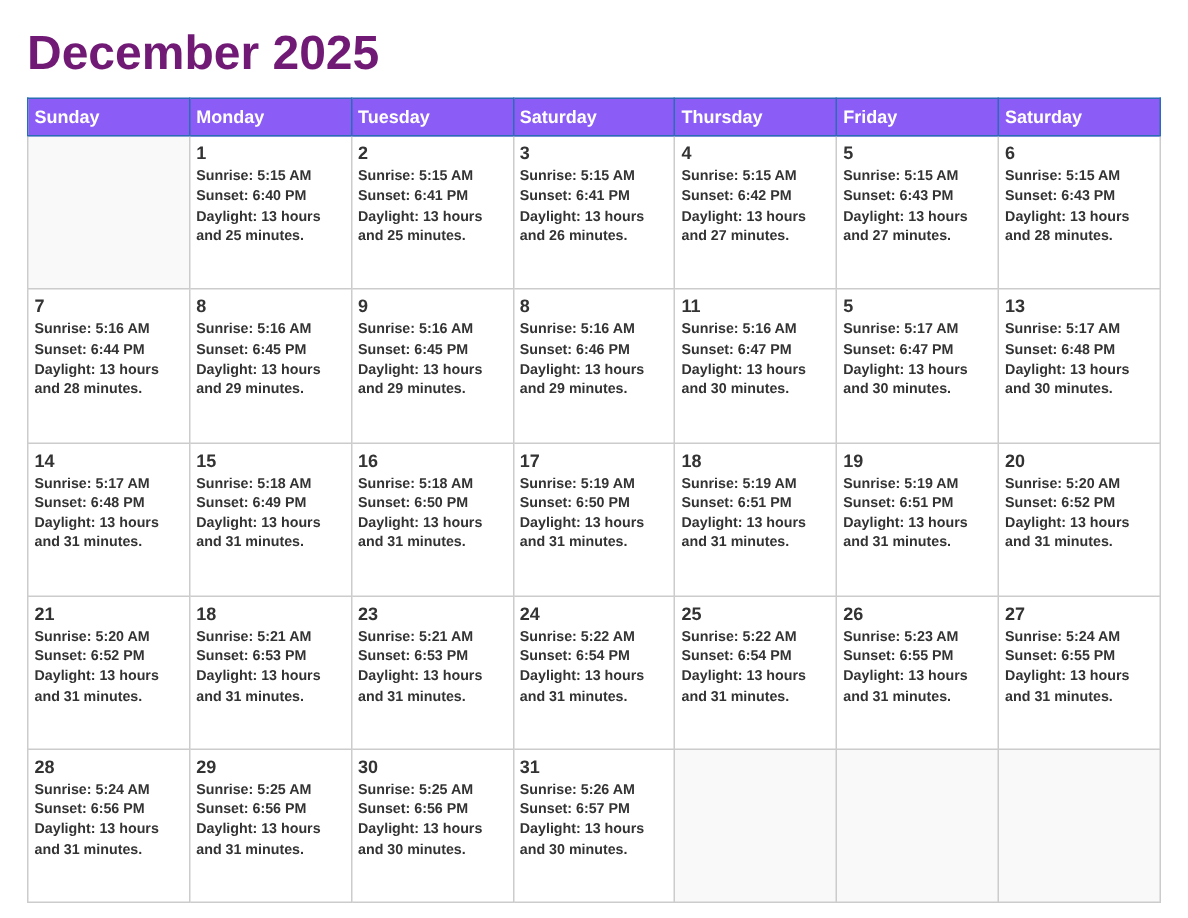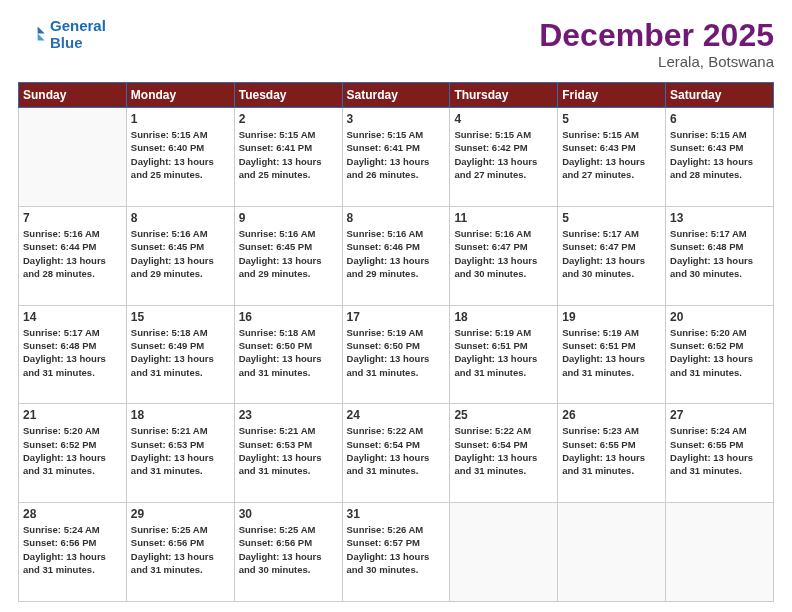--- a/index.html
+++ b/index.html
@@ -59,21 +59,21 @@
       color: #555;
     }
     .calendar {
       flex: 1;
       border: 1px solid #ccc;
       border-collapse: collapse;
       width: 100%;
       table-layout: fixed;
     }
     .calendar th {
-      background-color: #7f1d1d;
+      background-color: #8b5cf6;
       color: #fff;
       padding: 5px 4px;
       font-size: 12px;
       font-weight: bold;
       border: 1px solid #2a6db5;
       text-align: left;
     }
     .calendar td {
       border: 1px solid #ccc;
       vertical-align: top;
@@ -95,33 +95,22 @@
     }
     .empty-cell {
       background: #f9f9f9;
     }
   </style>
 </head>
 <body>
 
 <div class="page">
   <div class="header">
-    <div class="logo">
-      <svg class="logo-icon" viewBox="0 0 40 40">
-        <polygon points="28,8 38,18 28,18" fill="#2a6db5"></polygon>
-        <polygon points="28,18 38,28 28,28" fill="#4a9ad4"></polygon>
-      </svg>
-      <div class="logo-text">
-        <div><span>General</span></div>
-        <div><span style="color:#2a6db5">Blue</span></div>
-      </div>
-    </div>
     <div class="title-block">
       <h1>December 2025</h1>
-      <h2>Lerala, Botswana</h2>
     </div>
   </div>
 
   <table class="calendar">
     <thead>
       <tr>
         <th>Sunday</th>
         <th>Monday</th>
         <th>Tuesday</th>
         <th>Saturday</th>

